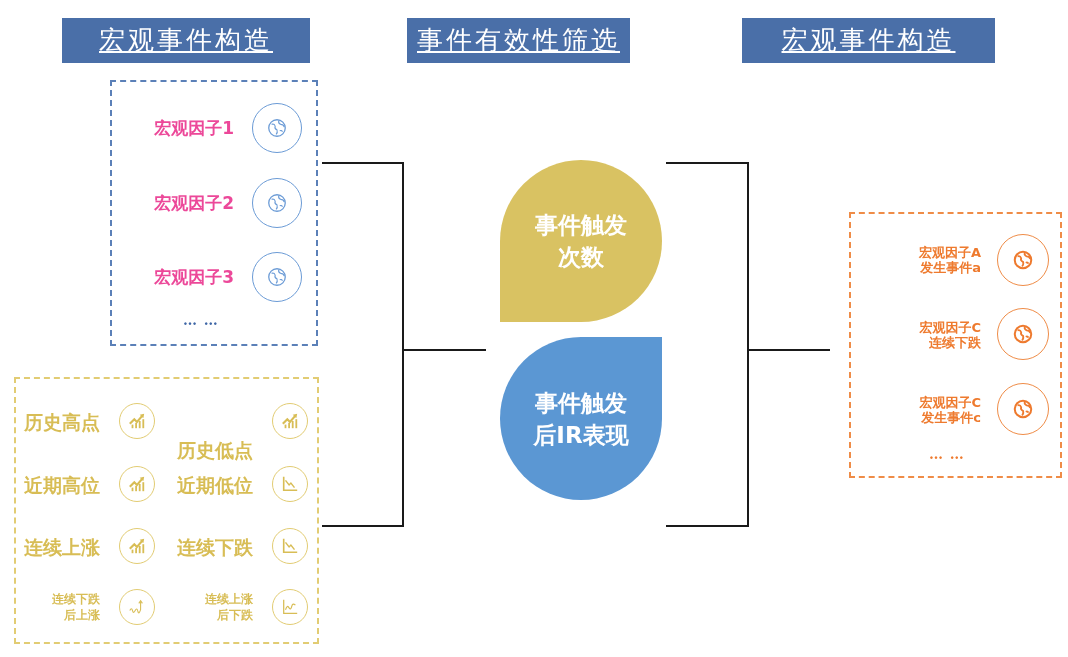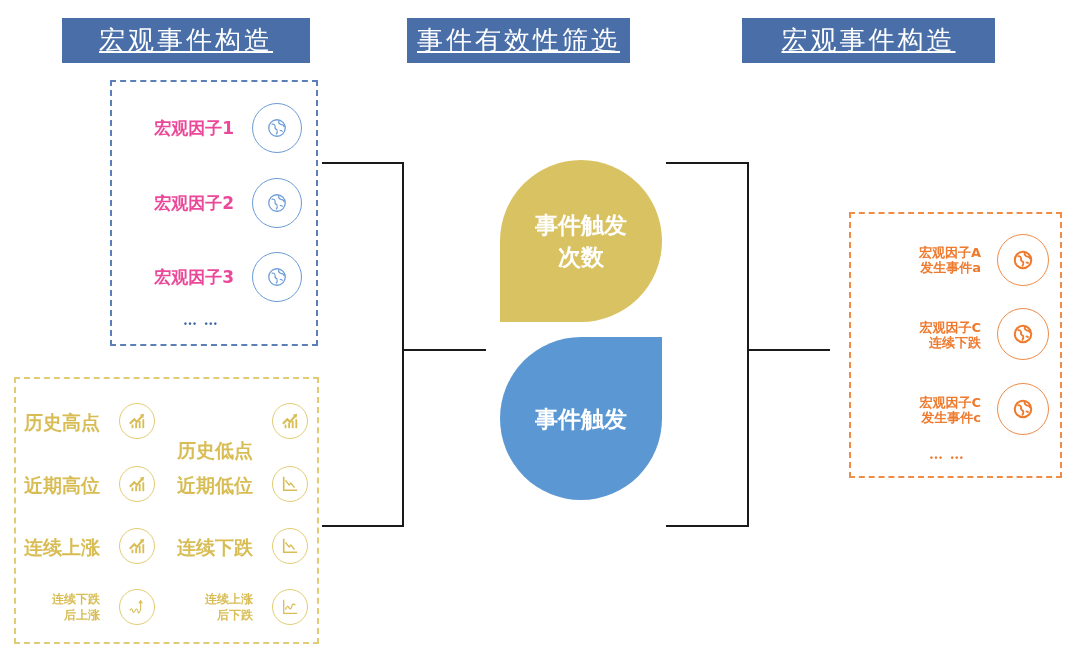--- a/index.html
+++ b/index.html
@@ -151,20 +151,21 @@
 
 <div class="drop" style="left:500px;top:160px;width:162px;height:162px;background:#d9c262;border-radius:50% 50% 50% 0;">
   <div>
     <div>事件触发</div>
     <div>次数</div>
   </div>
 </div>
 <div class="drop" style="left:500px;top:337px;width:162px;height:163px;background:#5b97d3;border-radius:50% 0 50% 50%;">
   <div>
     <div>事件触发</div>
+    <div style="font-family:'DejaVu Sans',sans-serif;">后IR表现</div>
   </div>
 </div>
 
 <div class="line" style="left:666px;top:162px;width:83px;height:2px;"></div>
 <div class="line" style="left:747px;top:162px;width:2px;height:365px;"></div>
 <div class="line" style="left:666px;top:525px;width:83px;height:2px;"></div>
 <div class="line" style="left:747px;top:349px;width:83px;height:2px;"></div>
 
 <div class="dash-box orange-box" style="left:849px;top:212px;width:213px;height:266px;"></div>
 

